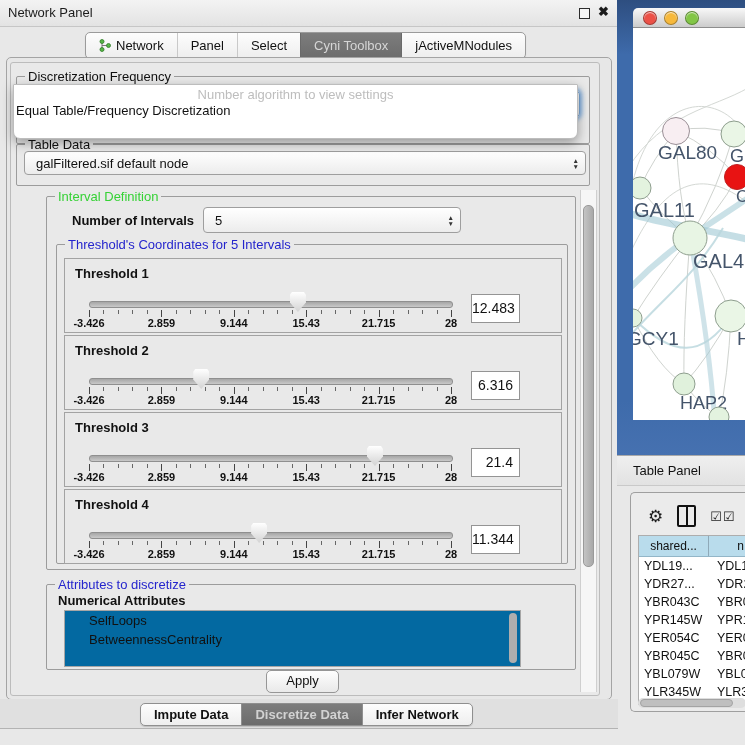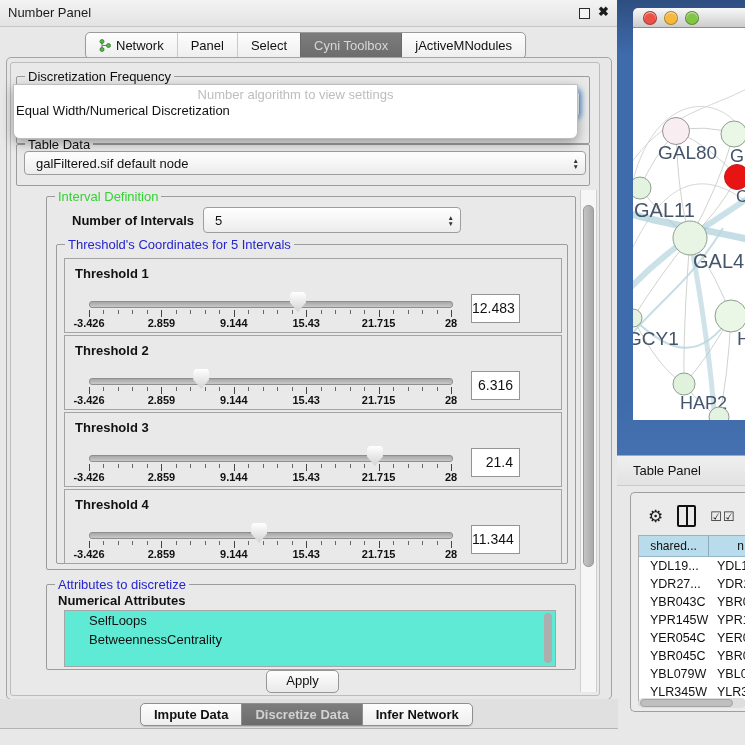--- a/index.html
+++ b/index.html
@@ -51,21 +51,21 @@
          clip-path:polygon(12% 0,88% 0,100% 14%,100% 52%,50% 100%,0 52%,0 14%);
          filter:drop-shadow(0 0 0.7px #777);z-index:2}
   .ticks{position:absolute;left:0;top:51px;width:100%;height:9px}
   .tick{position:absolute;top:0;width:1px;height:4px;background:#666}
   .tick.major{height:7px;background:#444}
   .scale{position:absolute;left:0;top:58px;width:100%;height:12px}
   .scale-lab{position:absolute;transform:translateX(-50%);font-size:11px;font-weight:bold;color:#111;white-space:nowrap}
   .thr-value{position:absolute;left:406px;top:35px;width:49px;height:29px;background:#fff;border:1px solid #949494;
              font-size:14px;text-align:right;line-height:27px;padding-right:6px;box-sizing:border-box}
   
-  .attr-list{position:absolute;left:64px;top:610px;width:492px;height:57px;background:#5eead4;border:1px solid #a6a6a6;
+  .attr-list{position:absolute;left:64px;top:610px;width:457px;height:57px;background:#0369a1;border:1px solid #a6a6a6;
              overflow:hidden;box-sizing:border-box}
   .attr-item{font-size:13px;line-height:19px;padding-left:24px;white-space:nowrap}
   .list-thumb{position:absolute;right:3px;top:2px;width:8px;height:50px;background:#aeaeae;border-radius:4px}
   
   .vscroll{position:absolute;left:580px;top:190px;width:15px;height:502px;background:#f6f6f6;
            border-left:1px solid #cfcfcf;border-right:1px solid #cfcfcf}
   .vthumb{position:absolute;left:2px;top:15px;width:9px;height:360px;background:linear-gradient(90deg,#c4c4c4,#a9a9a9);
           border:1px solid #9a9a9a;border-radius:5px}
   
   .apply-btn{position:absolute;left:266px;top:670px;width:71px;height:21px;background:linear-gradient(#fefefe,#e9e9e9);
@@ -91,32 +91,32 @@
   .tp-toolbar{position:absolute;left:0;top:8px;width:115px;height:30px;display:flex;align-items:center;gap:14px;padding-left:17px;box-sizing:border-box}
   .gear{font-size:17px;color:#1c1c1c;line-height:1}
   .col-icon{width:15px;height:18px;border:2px solid #111;border-radius:2px;position:relative}
   .col-icon:after{content:"";position:absolute;left:50%;top:0;width:2px;height:100%;background:#111;transform:translateX(-1px)}
   .cb{font-size:13px;color:#1c1c1c;line-height:1;letter-spacing:1px}
   .tp-table{position:absolute;left:7px;top:42px;width:108px;height:170px;background:#fff;border:1px solid #adadad;border-right:none;overflow:hidden;box-sizing:border-box}
   .tp-head{display:flex;height:20px;background:#b9dcec;border-bottom:1px solid #93b6c8;font-size:12px}
   .tp-head .c1{width:69px;border-right:1px solid #8fa9b8;text-align:center;line-height:20px}
   .tp-head .c2{flex:1;padding-left:9px;line-height:20px;text-align:right;padding-right:2px}
   .tp-row{display:flex;height:18px;font-size:12.5px}
-  .tp-row .c1{width:69px;padding-left:11px;line-height:18px;box-sizing:border-box;white-space:nowrap}
+  .tp-row .c1{width:69px;padding-left:5px;line-height:18px;box-sizing:border-box;white-space:nowrap}
   .tp-row .c2{flex:1;padding-left:9px;line-height:18px;white-space:nowrap;overflow:hidden}
   .hscroll{position:absolute;left:7px;top:205px;width:108px;height:10px;background:#dedede;border-radius:5px}
   .hthumb{position:absolute;left:2px;top:1px;width:93px;height:8px;background:#bfbfbf;border:1px solid #a3a3a3;border-radius:4px;box-sizing:border-box}
 </style>
 </head>
 <body>
 
 <div id="left-panel">
 
   <div class="titlebar">
-    <span class="title">Number Panel</span>
+    <span class="title">Network Panel</span>
     <span class="float-btn"></span>
     <span class="close-btn">✖</span>
   </div>
 
   <div class="top-tabs">
     <div class="seg">
       <svg width="12" height="13" viewBox="0 0 12 13">
         <line x1="3" y1="3" x2="3" y2="10" stroke="#777" stroke-width="1"></line>
         <line x1="3" y1="6.5" x2="9" y2="6.5" stroke="#777" stroke-width="1"></line>
         <circle cx="3" cy="2.5" r="2" fill="#57b547" stroke="#2f7d27" stroke-width="0.8"></circle>
@@ -142,21 +142,21 @@
   <div class="outer-panel"></div>
   <div class="inner-panel"></div>
 
   <div class="group" style="left:16px;top:76px;width:572px;height:66px">
     <span class="g-label">Discretization Frequency</span>
   </div>
   <div class="algo-combo"></div>
 
   <div class="algo-popup">
     <div class="popup-hint">Number algorithm to view settings</div>
-    <div class="popup-opt">Equal Width/Numerical Discretization</div>
+    <div class="popup-opt">Equal Table/Frequency Discretization</div>
   </div>
 
   <div class="group" style="left:16px;top:144px;width:572px;height:40px">
     <span class="g-label">Table Data</span>
   </div>
   <div class="combo" style="left:24px;top:151px;width:562px;height:24px">
     <span class="cv">galFiltered.sif default node</span>
     <span class="stepper">
         <span>▲</span>
         <span>▼</span>

